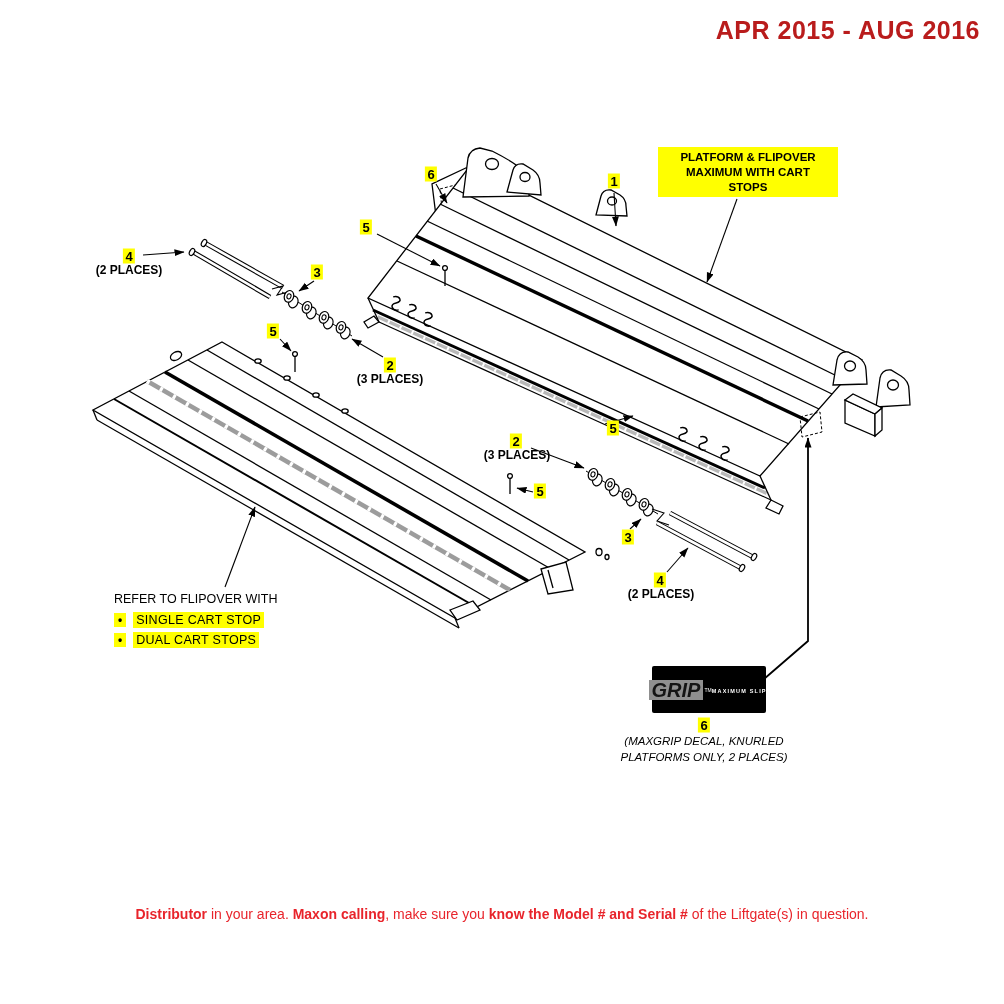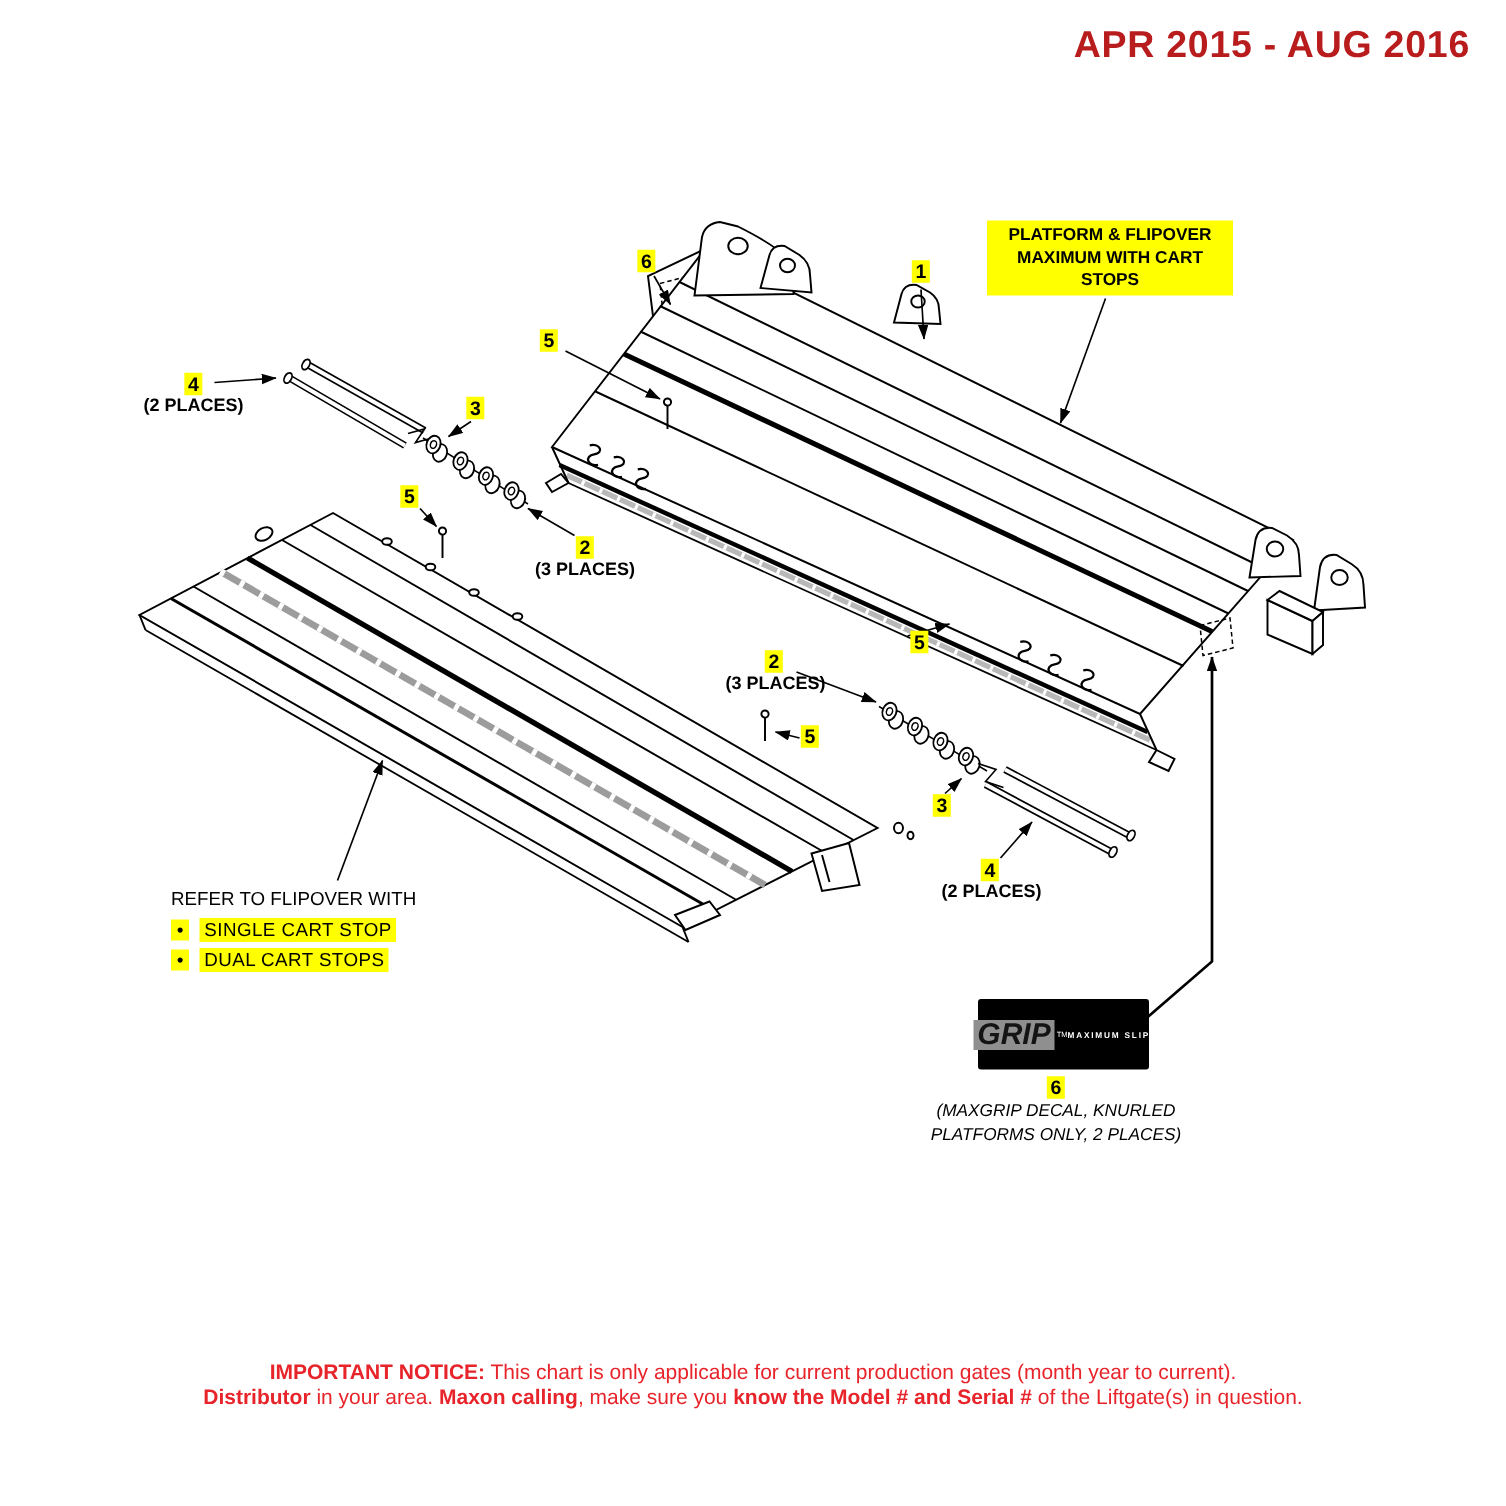--- a/index.html
+++ b/index.html
@@ -2,21 +2,21 @@
 <html><head>
 <meta charset="utf-8">
 <style>
   html,body{margin:0;padding:0;background:#ffffff;}
   #page{position:relative;width:1004px;height:1004px;background:#fff;overflow:hidden;
         font-family:"Liberation Sans","DejaVu Sans",sans-serif;color:#000;}
   #art{position:absolute;left:0;top:0;}
   .abs{position:absolute;white-space:nowrap;}
   .ctr{transform:translate(-50%,-50%);}
   .date{font-size:25px;font-weight:bold;color:#b91c1c;letter-spacing:.5px;}
-  .asmbox{background:#ffff00;width:164px;text-align:center;font-weight:bold;
+  .asmbox{background:#ffff00;width:180px;text-align:center;font-weight:bold;
           font-size:11.5px;line-height:15px;padding:3px 0 2px 0;}
   .co{font-size:13px;font-weight:bold;background:#ffff00;padding:0 2.5px;line-height:15px;}
   .pl{font-size:12px;font-weight:bold;}
   .refer-title{font-size:12.5px;}
   .bullet-row{display:flex;align-items:center;gap:7px;}
   .bdot{background:#ffff00;font-size:12px;font-weight:bold;padding:0 4px;line-height:14px;}
   .btxt{background:#ffff00;font-size:12.5px;font-weight:normal;padding:1px 3px;letter-spacing:.3px;}
   .decal{background:#000;width:114px;height:47px;border-radius:2px;display:flex;
          flex-direction:row;align-items:center;justify-content:center;}
   .decal-row{display:flex;align-items:center;line-height:20px;}
@@ -227,17 +227,16 @@
     </div>
     <div class="decal-tag">MAXIMUM SLIP RESISTANCE</div>
   </div>
   <div class="abs ctr co" style="left:704px;top:725px;">6</div>
   <div class="abs decal-cap" style="left:704px;top:733px;transform:translateX(-50%);">
     <div>(MAXGRIP DECAL, KNURLED</div>
     <div>PLATFORMS ONLY, 2 PLACES)</div>
   </div>
 
   <div class="footer">
-    <div><span class="b">IMPORTANT NOTICE:</span><span> This chart is only applicable for current production gates (month year to current).</span></div>
     <div><span class="b">Distributor</span><span> in your area. </span><span class="b">Maxon calling</span><span>, make sure you </span><span class="b">know the Model # and Serial #</span><span> of the Liftgate(s) in question.</span></div>
   </div>
 
 </div>
 
 </body></html>

